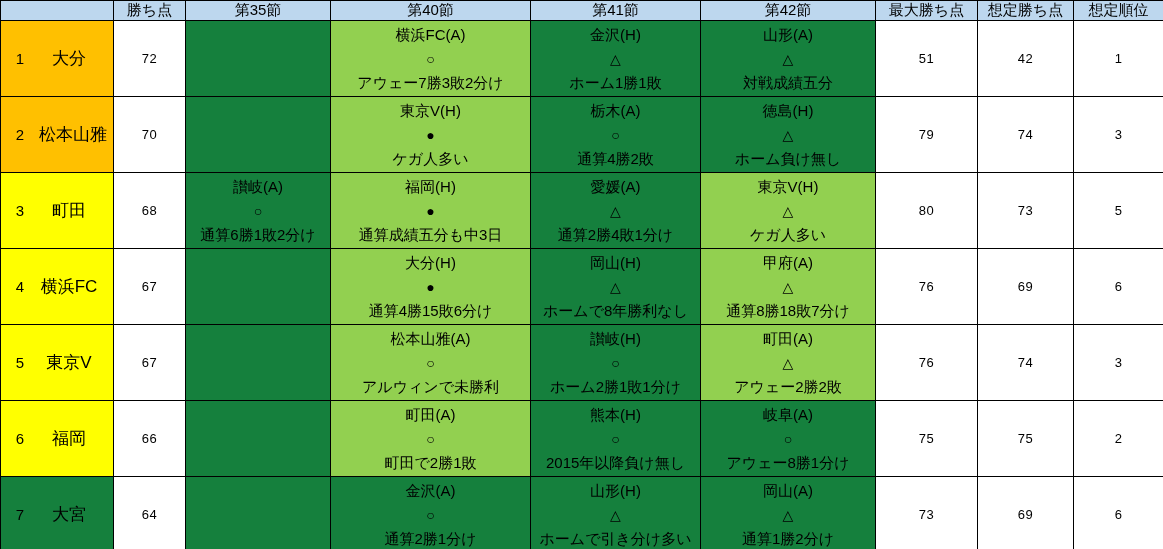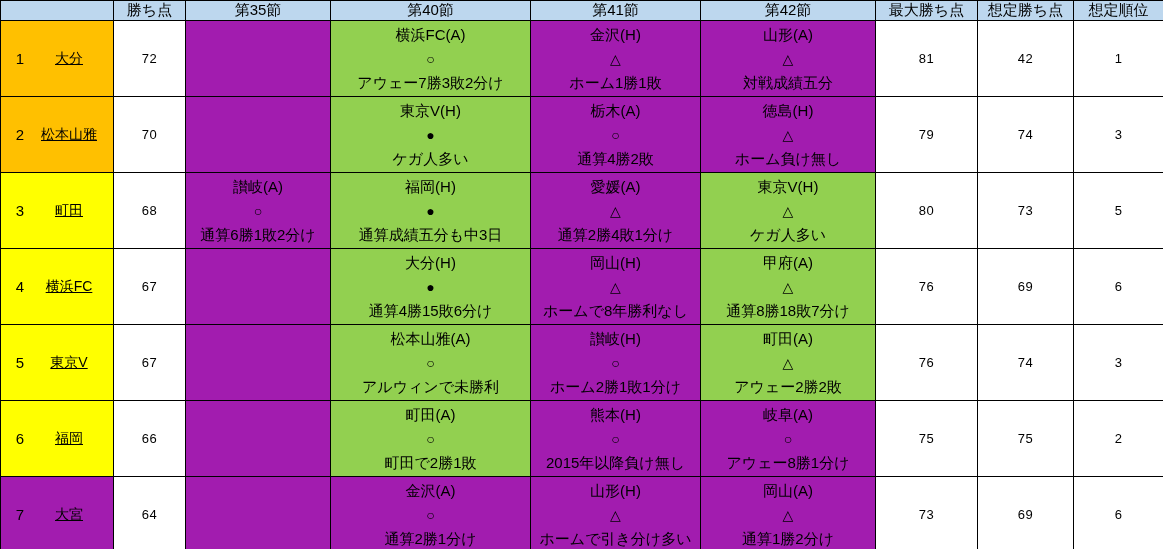--- a/index.html
+++ b/index.html
@@ -19,26 +19,26 @@
     background: #BDD7EE;
     font-size: 15px; font-weight: normal;
     height: 18px; text-align: center; vertical-align: middle;
     white-space: nowrap;
   }
   tbody tr { height: 75px; }
   td { vertical-align: middle; text-align: center; }
   td.teamcell { padding-left: 0; }
   .teamwrap { display: flex; align-items: center; width: 100%; }
   .ranknum { width: 38px; text-align: center; font-size: 15px; flex: 0 0 38px; }
-  .teamname { flex: 1 1 auto; text-align: center; font-size: 14px; padding-right: 14px; white-space: nowrap; text-decoration: underline; }
+  .teamname { flex: 1 1 auto; text-align: center; font-size: 17px; padding-right: 14px; white-space: nowrap; }
   td.pts, td.bignum { font-size: 13px; letter-spacing: 0.5px; }
   td.match { padding: 3px 1px; }
   .bg-orange { background: #FFC000; }
   .bg-yellow { background: #FFFF00; }
-  .bg-white  { background: #a21caf; }
+  .bg-white  { background: #15803d; }
   .bg-green  { background: #92D050; }
   .matchwrap {
     display: flex; flex-direction: column;
     justify-content: space-between; align-items: center;
     height: 69px; width: 100%;
   }
   .opp  { font-size: 15px; line-height: 21px; white-space: nowrap; }
   .sym  { font-size: 14px; line-height: 20px; }
   .note { font-size: 15px; line-height: 21px; white-space: nowrap; }
 </style>
@@ -94,21 +94,21 @@
             <div class="note">ホーム1勝1敗</div>
           </div>
         </td>
         <td class="match bg-white">
           <div class="matchwrap">
             <div class="opp">山形(A)</div>
             <div class="sym">△</div>
             <div class="note">対戦成績五分</div>
           </div>
         </td>
-        <td class="bignum">81</td>
+        <td class="bignum">51</td>
         <td class="bignum">42</td>
         <td class="bignum">1</td>
       </tr>
       <tr>
         <td class="teamcell bg-orange">
           <div class="teamwrap">
             <span class="ranknum">2</span>
             <span class="teamname">松本山雅</span>
           </div>
         </td>

